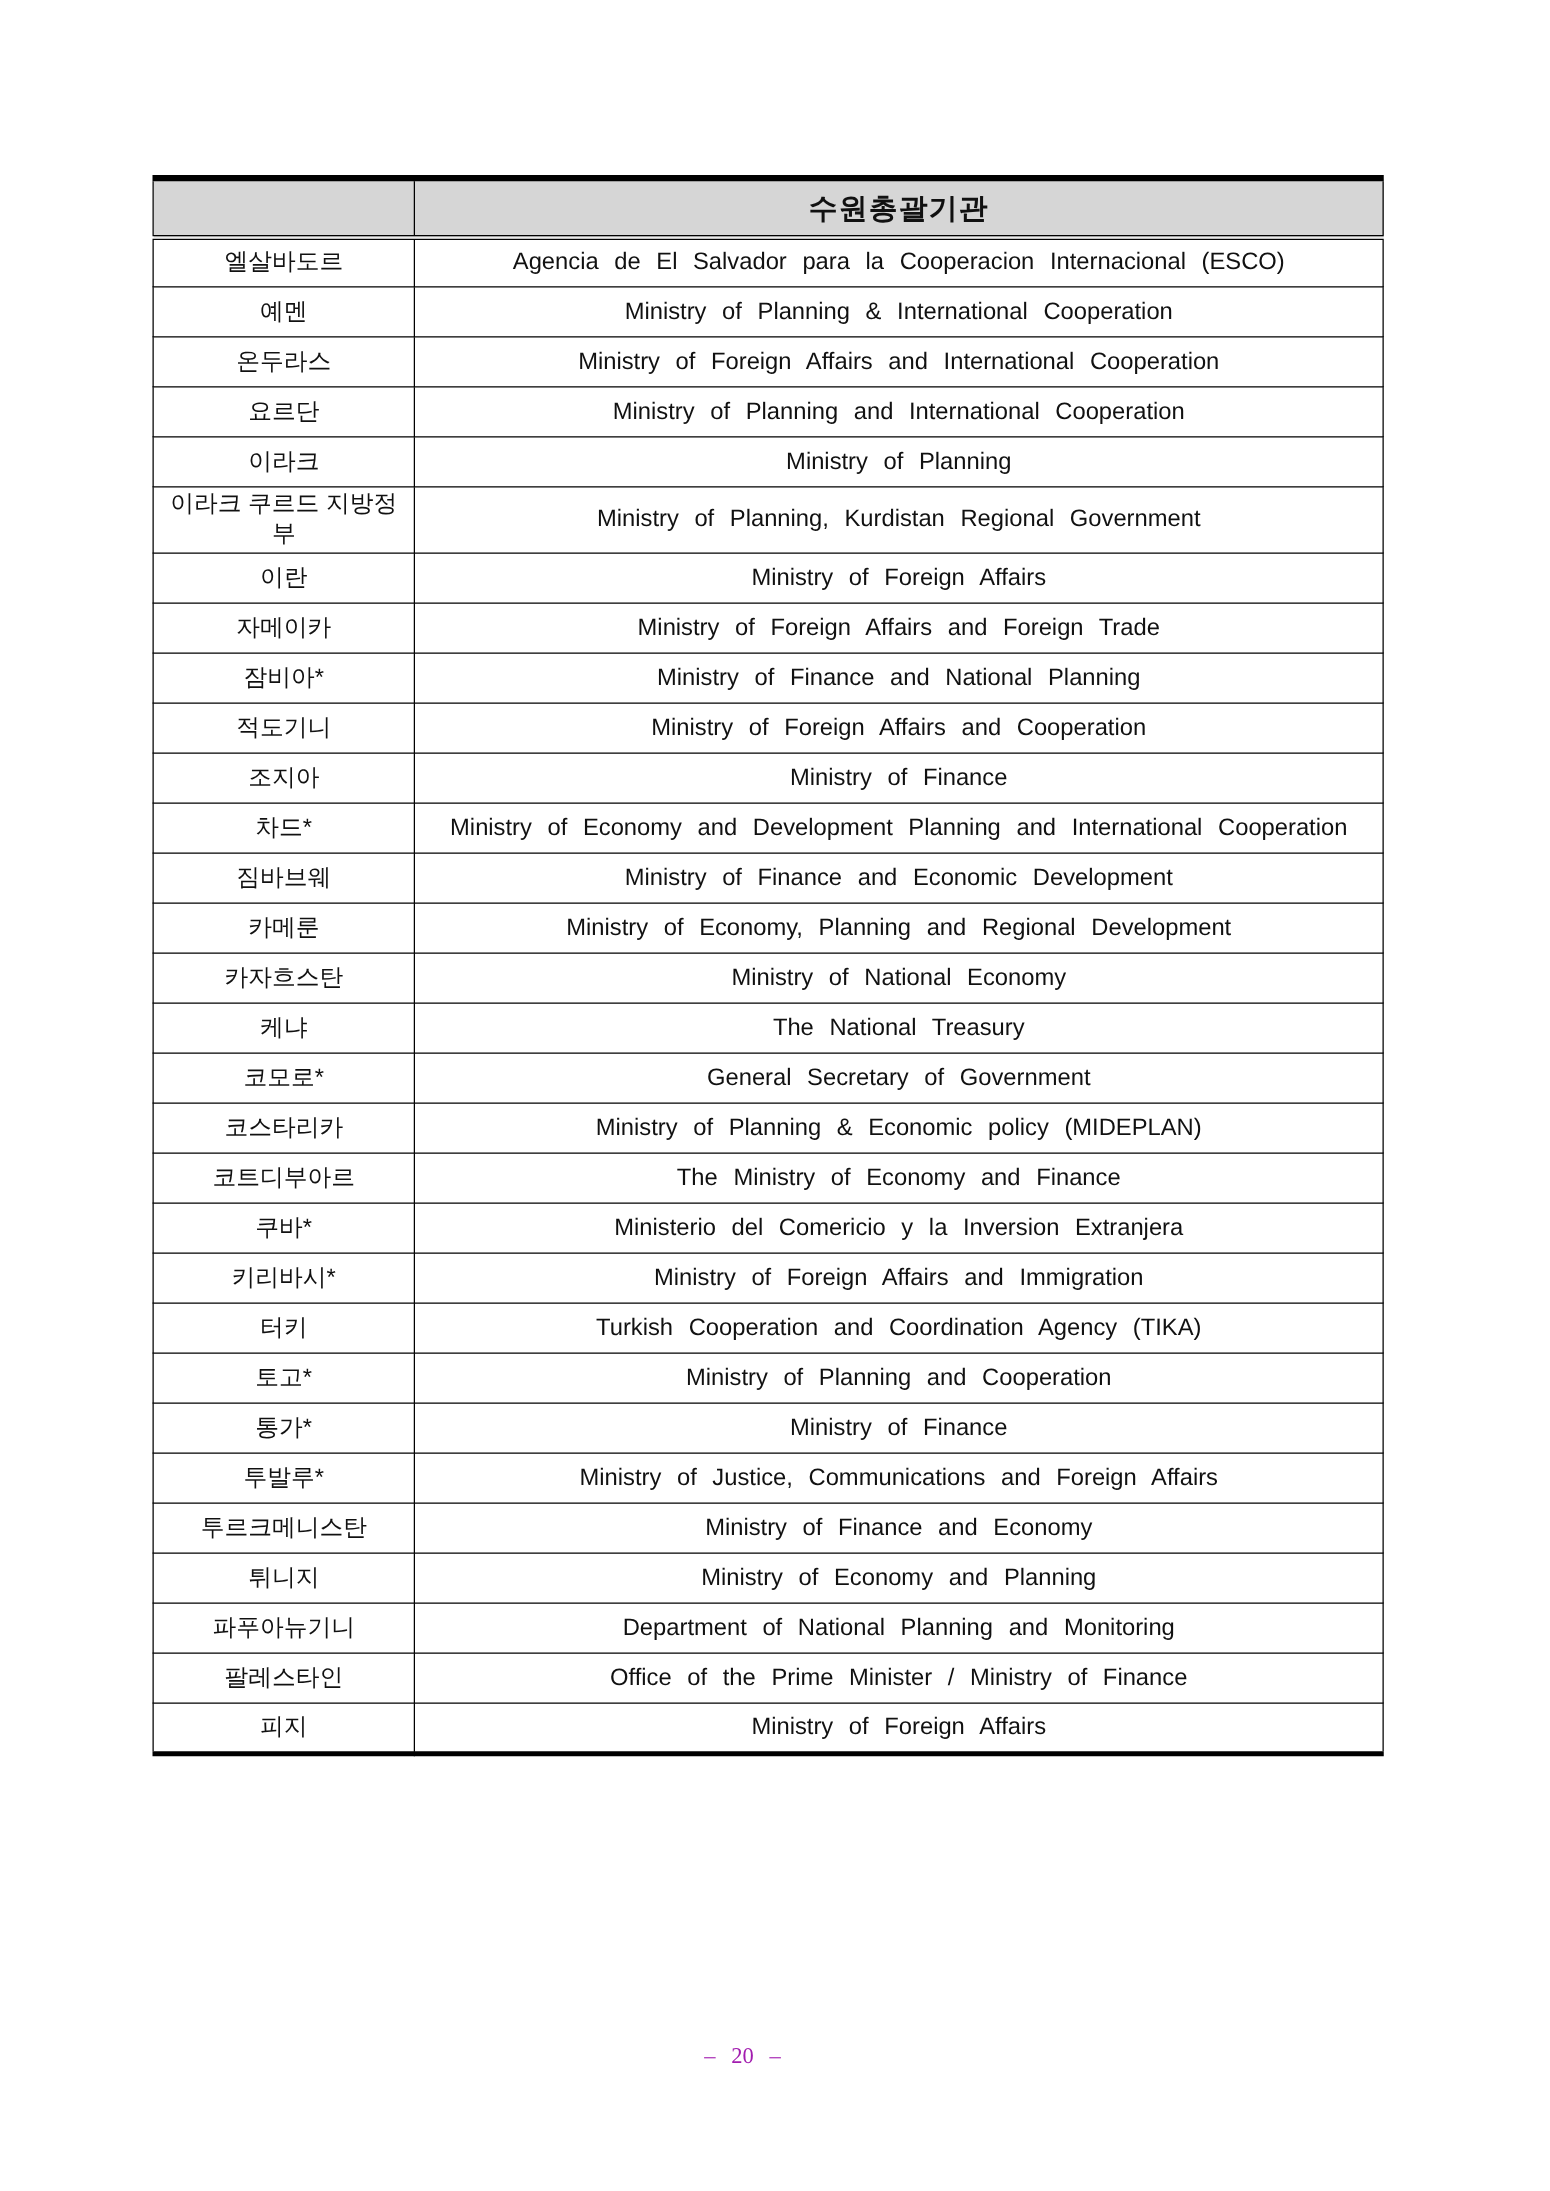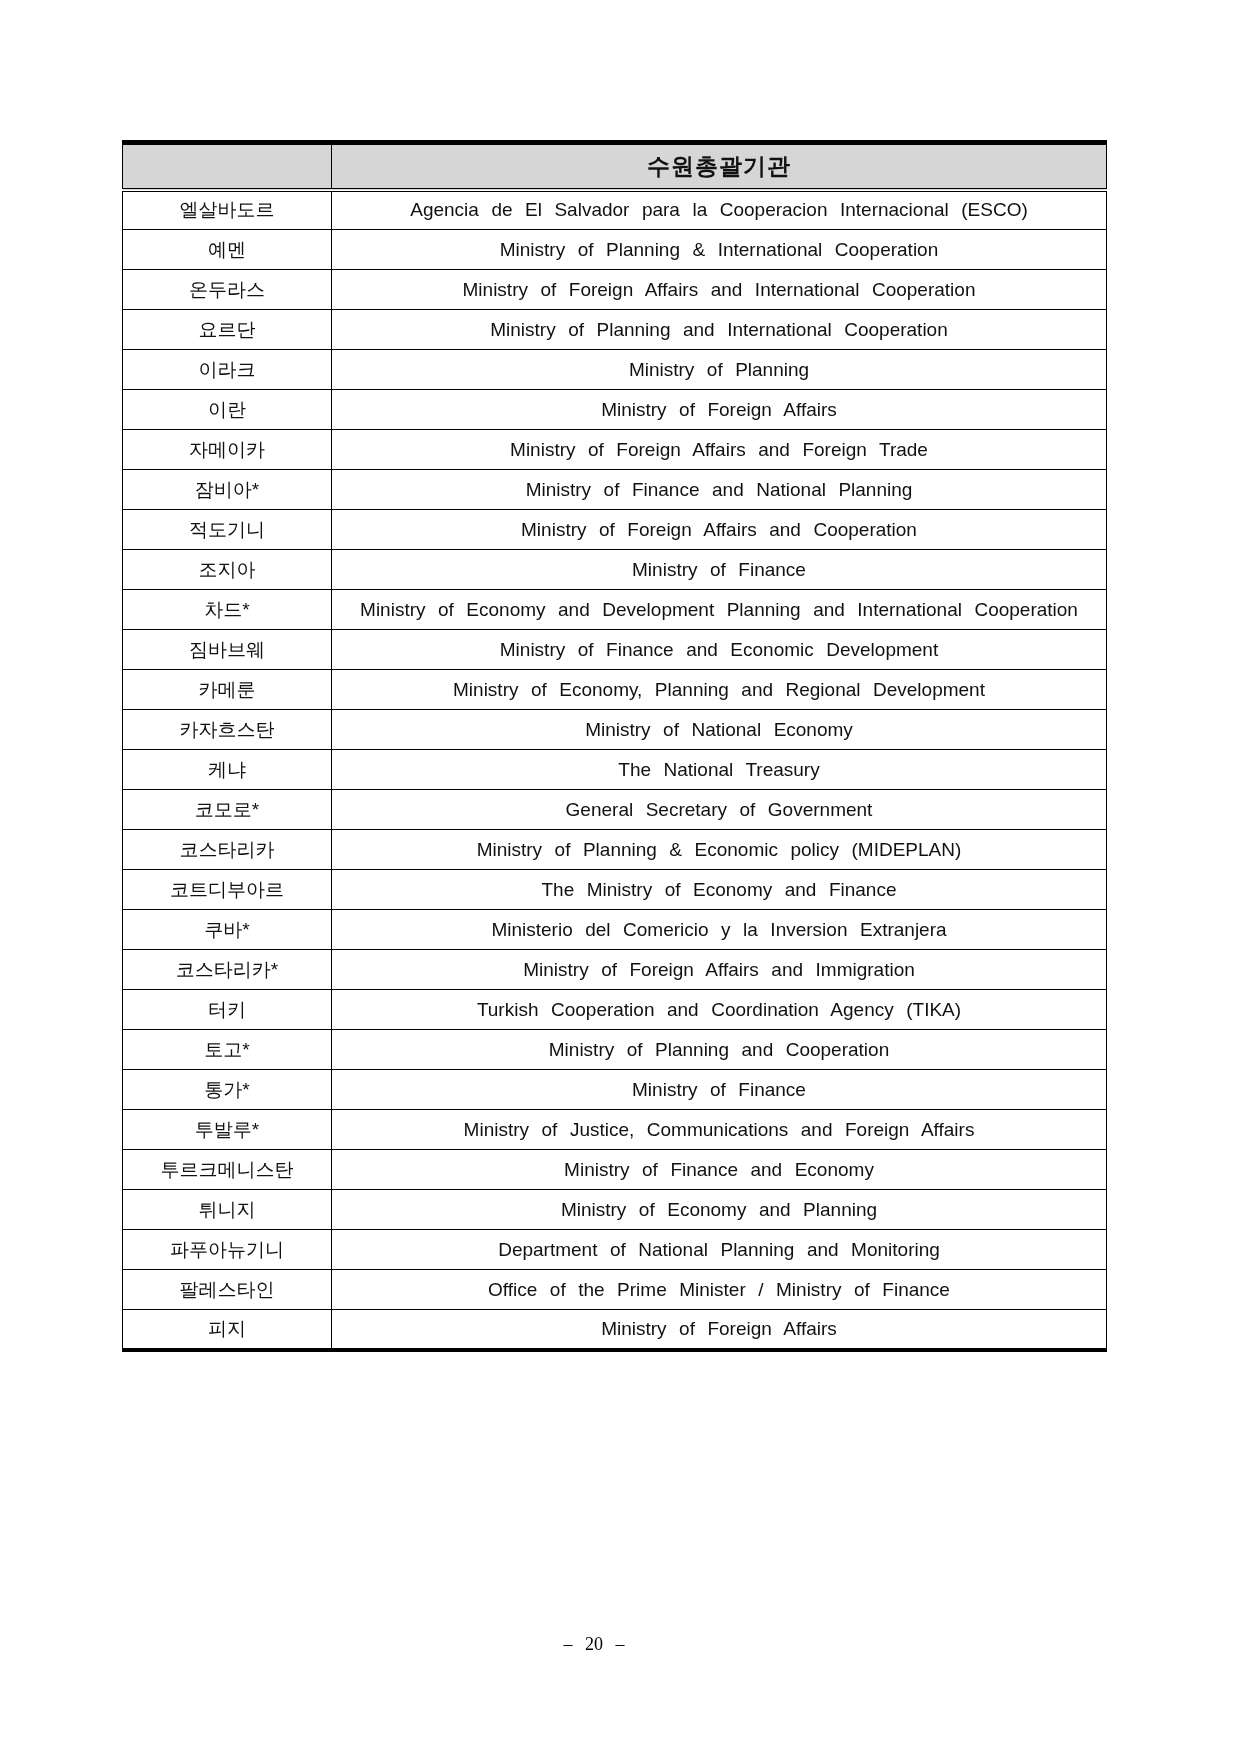--- a/index.html
+++ b/index.html
@@ -54,21 +54,21 @@
     word-spacing: 0.38em;
   }
   .page-footer {
     position: absolute;
     top: 1634px;
     left: 0;
     width: 100%;
     text-align: center;
     font-family: "Liberation Serif", "DejaVu Serif", serif;
     font-size: 18px;
-    color: #000000;
+    color: #a21caf;
     word-spacing: 0.45em;
   }
 </style>
 </head>
 <body>
 
 <div class="page">
 
   <table class="agency-table">
     <colgroup>
@@ -100,20 +100,24 @@
     <tr>
       <td class="country-cell">요르단</td>
       <td class="agency-cell">Ministry of Planning and International Cooperation</td>
     </tr>
 
     <tr>
       <td class="country-cell">이라크</td>
       <td class="agency-cell">Ministry of Planning</td>
     </tr>
 
+    <tr>
+      <td class="country-cell">이라크 쿠르드 지방정부</td>
+      <td class="agency-cell">Ministry of Planning, Kurdistan Regional Government</td>
+    </tr>
 
     <tr>
       <td class="country-cell">이란</td>
       <td class="agency-cell">Ministry of Foreign Affairs</td>
     </tr>
 
     <tr>
       <td class="country-cell">자메이카</td>
       <td class="agency-cell">Ministry of Foreign Affairs and Foreign Trade</td>
     </tr>
@@ -173,21 +177,21 @@
       <td class="country-cell">코트디부아르</td>
       <td class="agency-cell">The Ministry of Economy and Finance</td>
     </tr>
 
     <tr>
       <td class="country-cell">쿠바*</td>
       <td class="agency-cell">Ministerio del Comericio y la Inversion Extranjera</td>
     </tr>
 
     <tr>
-      <td class="country-cell">코스타리카*</td>
+      <td class="country-cell">키리바시*</td>
       <td class="agency-cell">Ministry of Foreign Affairs and Immigration</td>
     </tr>
 
     <tr>
       <td class="country-cell">터키</td>
       <td class="agency-cell">Turkish Cooperation and Coordination Agency (TIKA)</td>
     </tr>
 
     <tr>
       <td class="country-cell">토고*</td>

